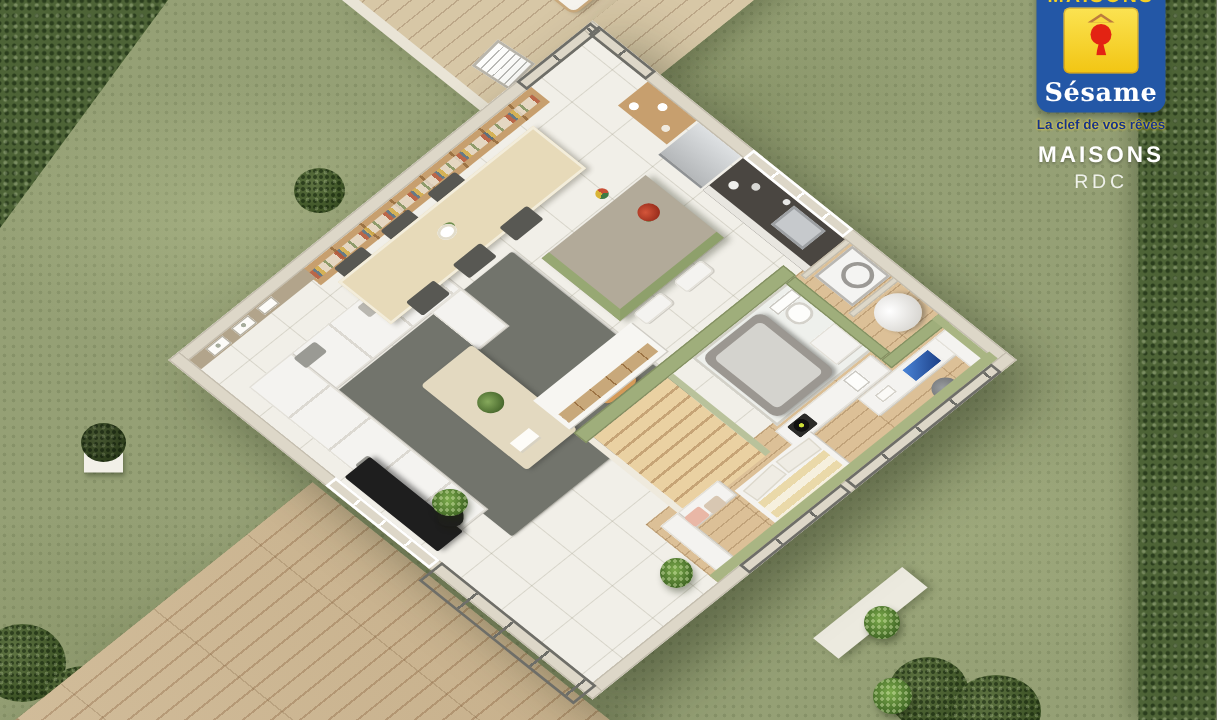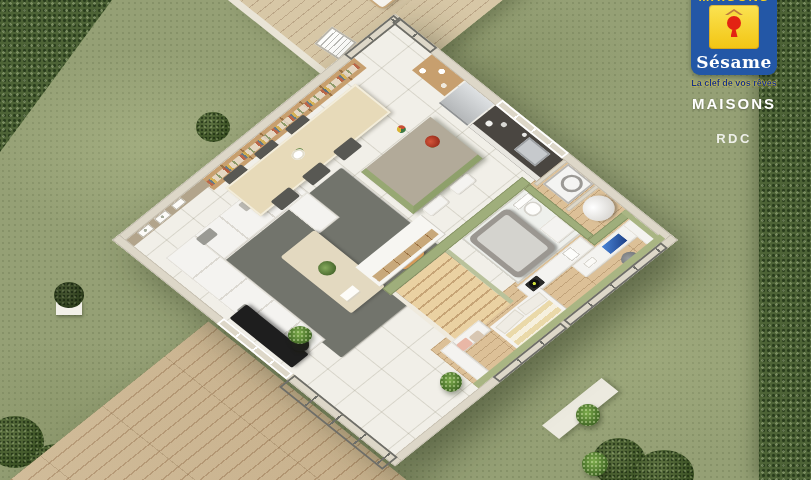--- a/index.html
+++ b/index.html
@@ -69,21 +69,21 @@
   .roof{margin-top:4px;width:0;height:0;border-left:9px solid transparent;border-right:9px solid transparent;
     border-bottom:6px solid #bc7c3e;position:relative;}
   .roof-in{position:absolute;left:-6px;top:2px;width:0;height:0;border-left:6px solid transparent;
     border-right:6px solid transparent;border-bottom:4px solid #f7d93c;}
   .keyc{margin-top:1px;width:14px;height:14px;border-radius:50%;background:#e32313;}
   .keys{width:7px;height:9px;background:#e32313;clip-path:polygon(32% 0,68% 0,100% 100%,0 100%);margin-top:-2px;}
   .sesame{font-family:"DejaVu Serif",serif;font-weight:bold;font-size:17px;color:#fff;margin-top:3px;letter-spacing:.5px;}
   .tagline{margin-top:3px;font-size:9px;font-weight:bold;color:#16338a;white-space:nowrap;
     text-shadow:0 0 2px rgba(246,216,62,.95),0 0 1px rgba(246,216,62,.95);}
   .pyrope{margin-top:7px;font-size:15px;font-weight:bold;color:#fff;letter-spacing:2px;text-shadow:0 1px 2px rgba(0,0,0,.3);}
-  .rdc{margin-top:19px;font-size:13px;color:rgba(255,255,255,.85);letter-spacing:2.5px;font-weight:bold;}
+  .rdc{margin-top:1px;font-size:13px;color:rgba(255,255,255,.85);letter-spacing:2.5px;}
 </style>
 </head>
 <body>
 
 <div class="scene">
 
   <div class="abs hedge hedge-tl"></div>
   <div class="abs hedge hedge-right"></div>
   <div class="abs bush" style="left:196px;top:112px;width:34px;height:30px"></div>
   <div class="abs bush" style="left:-14px;top:416px;width:58px;height:52px"></div>

